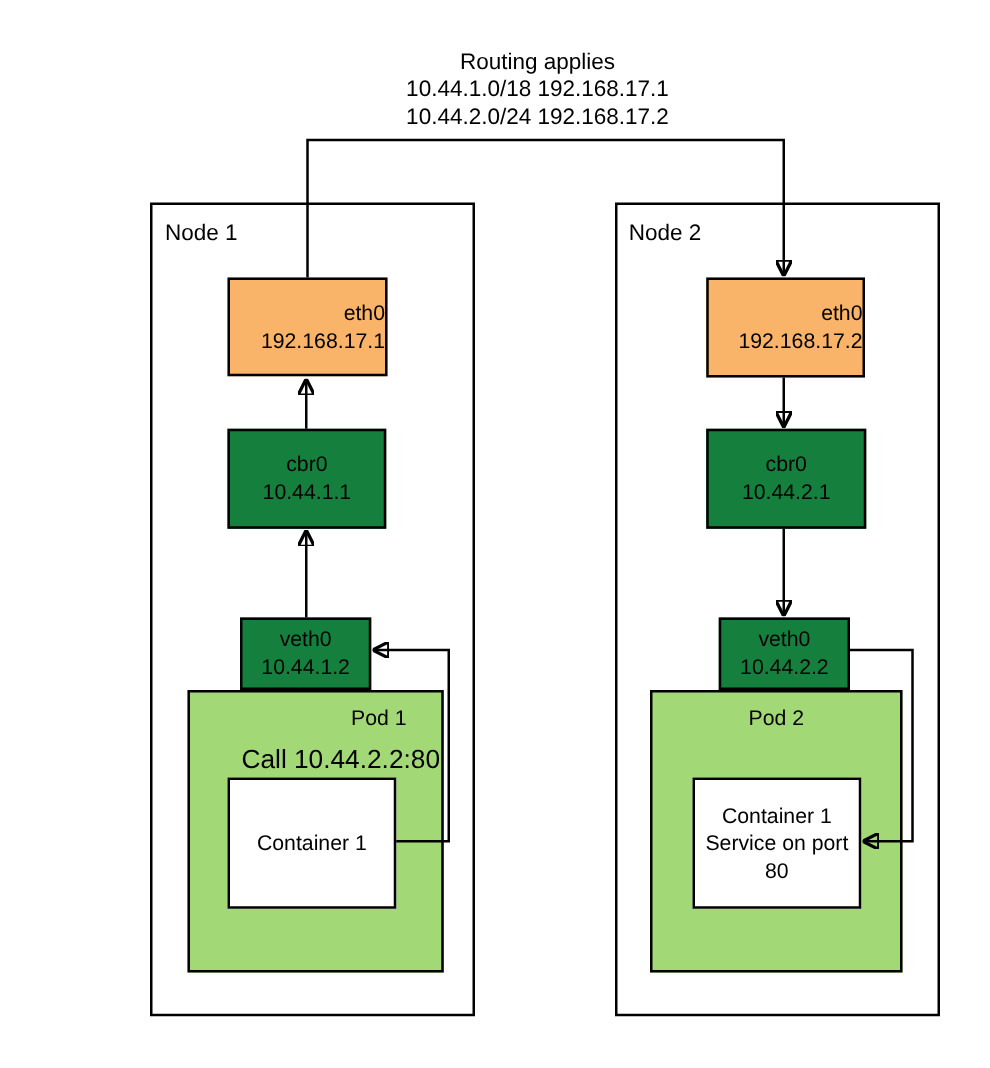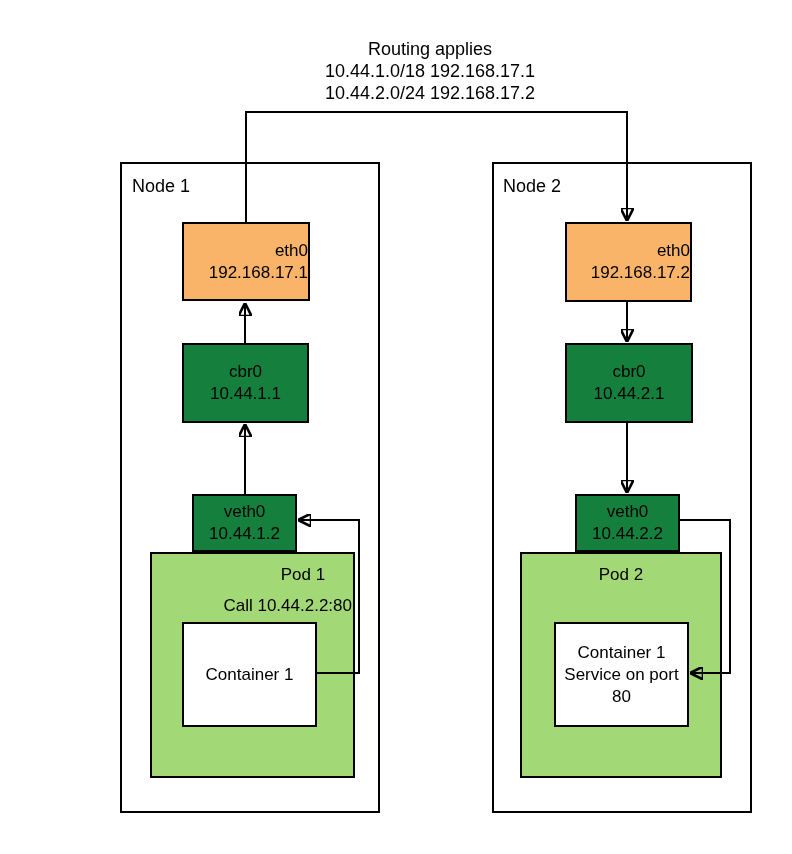--- a/index.html
+++ b/index.html
@@ -88,21 +88,21 @@
     z-index: 3;
     white-space: nowrap;
   }
   #pod1-label { left: 150px; top: 565px; width: 218px; margin-left: 44px; }
   #pod2-label { left: 520px; top: 565px; width: 202px; }
 
   .call-label {
     position: absolute;
     right: 440px; 
     top: 596px;
-    font-size: 17px;
+    font-size: 21px;
     z-index: 3;
     white-space: nowrap;
   }
 
   .container-box {
     position: absolute;
     border: 2px solid var(--line-color);
     background: #fff;
     display: flex;
     flex-direction: column;

